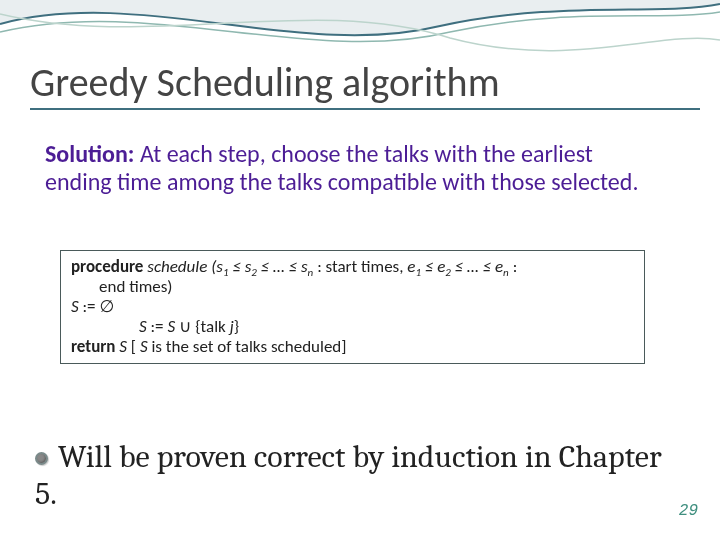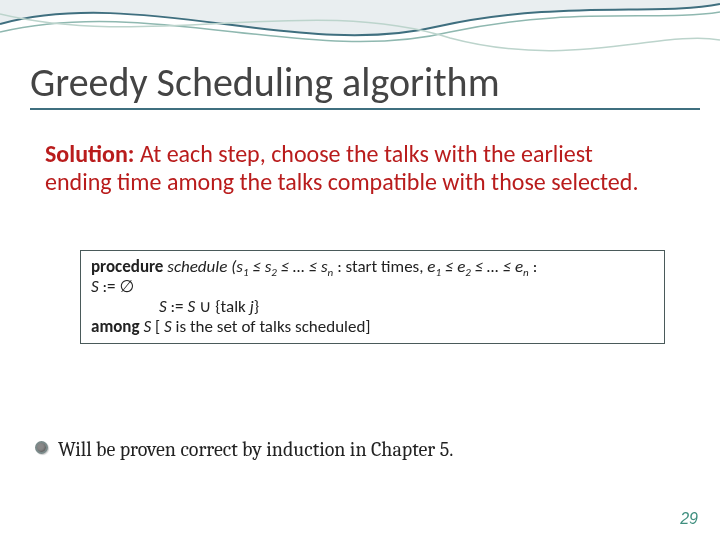--- a/index.html
+++ b/index.html
@@ -44,71 +44,70 @@
     bottom: -6px;
     height: 2px;
     background: #3f6f7f;
   }
   .body1 {
     position: absolute;
     top: 140px;
     left: 45px;
     right: 56px;
     font-size: 24px;
-    color: #b91c1c;
+    color: #4c1d95;
     line-height: 1.15;
   }
   .body1 b { font-weight: bold; }
   .codebox {
     position: absolute;
     top: 250px;
     left: 60px;
     width: 585px;
     border: 1px solid #4a5a5a;
     padding: 6px 8px 6px 10px;
     font-size: 17px;
     color: #222;
     line-height: 1.18;
     box-sizing: border-box;
-    margin-left: 20px;
   }
   .codebox .indent1 { padding-left: 28px; display: block; }
   .codebox .indent2 { padding-left: 44px; display: block; }
   .codebox .indent3 { padding-left: 68px; display: block; }
   .codebox i { font-style: italic; }
   .codebox b { font-weight: bold; }
   .sub { font-size: 0.65em; vertical-align: sub; line-height: 0; }
   .bullet-row {
     position: absolute;
     top: 438px;
     left: 35px;
     right: 40px;
-    font-size: 20px;
+    font-size: 32px;
     color: #222;
     font-family: Cambria, Georgia, serif;
   }
   .bullet-dot {
     display: inline-block;
     width: 9px;
     height: 9px;
     border-radius: 50%;
     background: #888;
     border: 2px solid #7a8a8a;
     box-shadow: inset -1px -1px 2px rgba(0,0,0,0.3), 1px 1px 1px rgba(0,0,0,0.2);
     margin-right: 10px;
     vertical-align: 2px;
   }
   .pagenum {
     position: absolute;
-    bottom: 12px;
+    bottom: 20px;
     right: 22px;
     font-size: 16px;
     color: #3f8f7f;
     font-style: italic;
-    font-family: Liberation Sans, sans-serif;
+    font-family: Liberation Mono, monospace;
   }
 </style>
 </head>
 <body>
 
 <div class="slide">
 
   <svg class="wave" viewBox="0 0 720 70" preserveAspectRatio="none">
     <path d="M0,24 C140,-14 300,60 440,26 C560,0 660,16 720,4 L720,0 L0,0 Z" fill="#e9eef0"></path>
     <path d="M0,24 C140,-14 300,60 440,26 C560,0 660,16 720,4" fill="none" stroke="#3f6f7f" stroke-width="2"></path>
@@ -122,23 +121,24 @@
   </div>
 
   <div class="body1">
     <b>Solution:</b><span> At each step, choose the talks with the earliest ending time among the talks compatible with those selected.</span>
   </div>
 
   <div class="codebox">
     <div>
       <b>procedure</b><i> schedule (</i><i>s<span class="sub">1</span> ≤ s<span class="sub">2</span> ≤ … ≤ s<span class="sub">n</span></i><span> : start times, </span><i>e<span class="sub">1</span> ≤ e<span class="sub">2</span> ≤ … ≤ e<span class="sub">n</span></i><span> :</span>
     </div>
+    <span class="indent1">end times)</span>
     <div><i>S</i> := ∅</div>
     <span class="indent3"><i>S</i> := <i>S</i> ∪ {talk <i>j</i>}</span>
-    <div><b>among</b><span> <i>S</i> [ <i>S</i> is the set of talks scheduled]</span></div>
+    <div><b>return</b><span> <i>S</i> [ <i>S</i> is the set of talks scheduled]</span></div>
   </div>
 
   <div class="bullet-row">
     <span class="bullet-dot"></span><span>Will be proven correct by induction in Chapter 5.</span>
   </div>
 
   <div class="pagenum">29</div>
 </div>
 
 </body></html>

